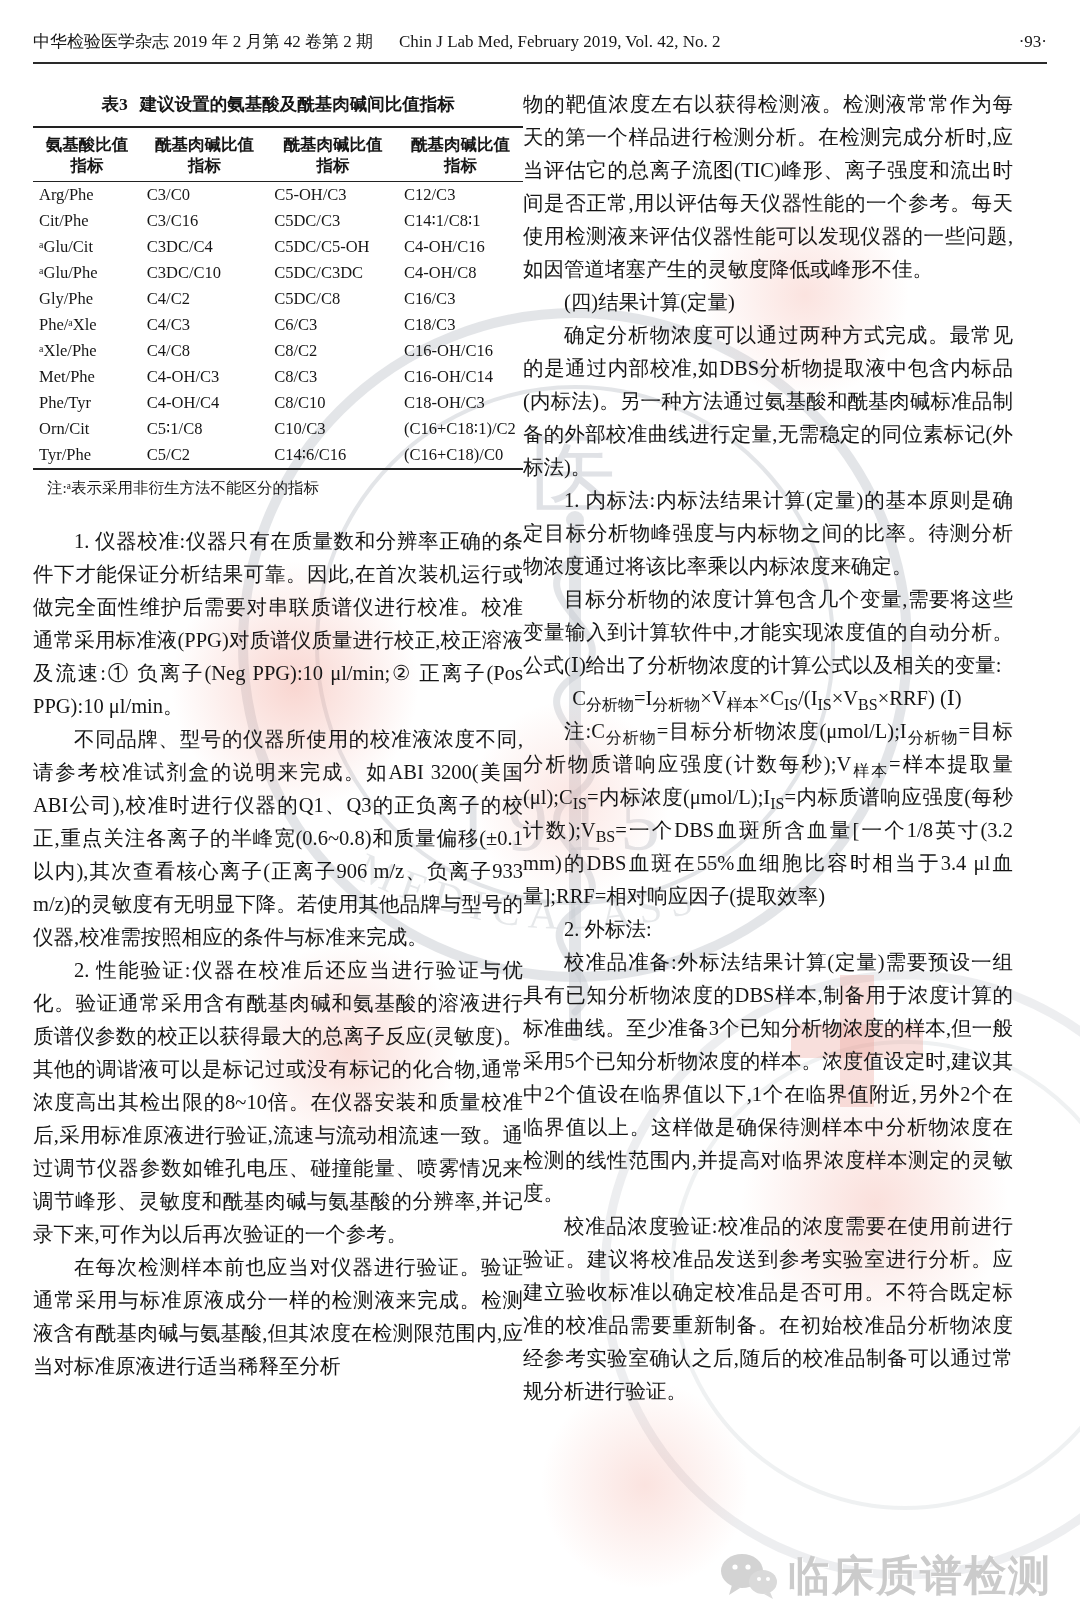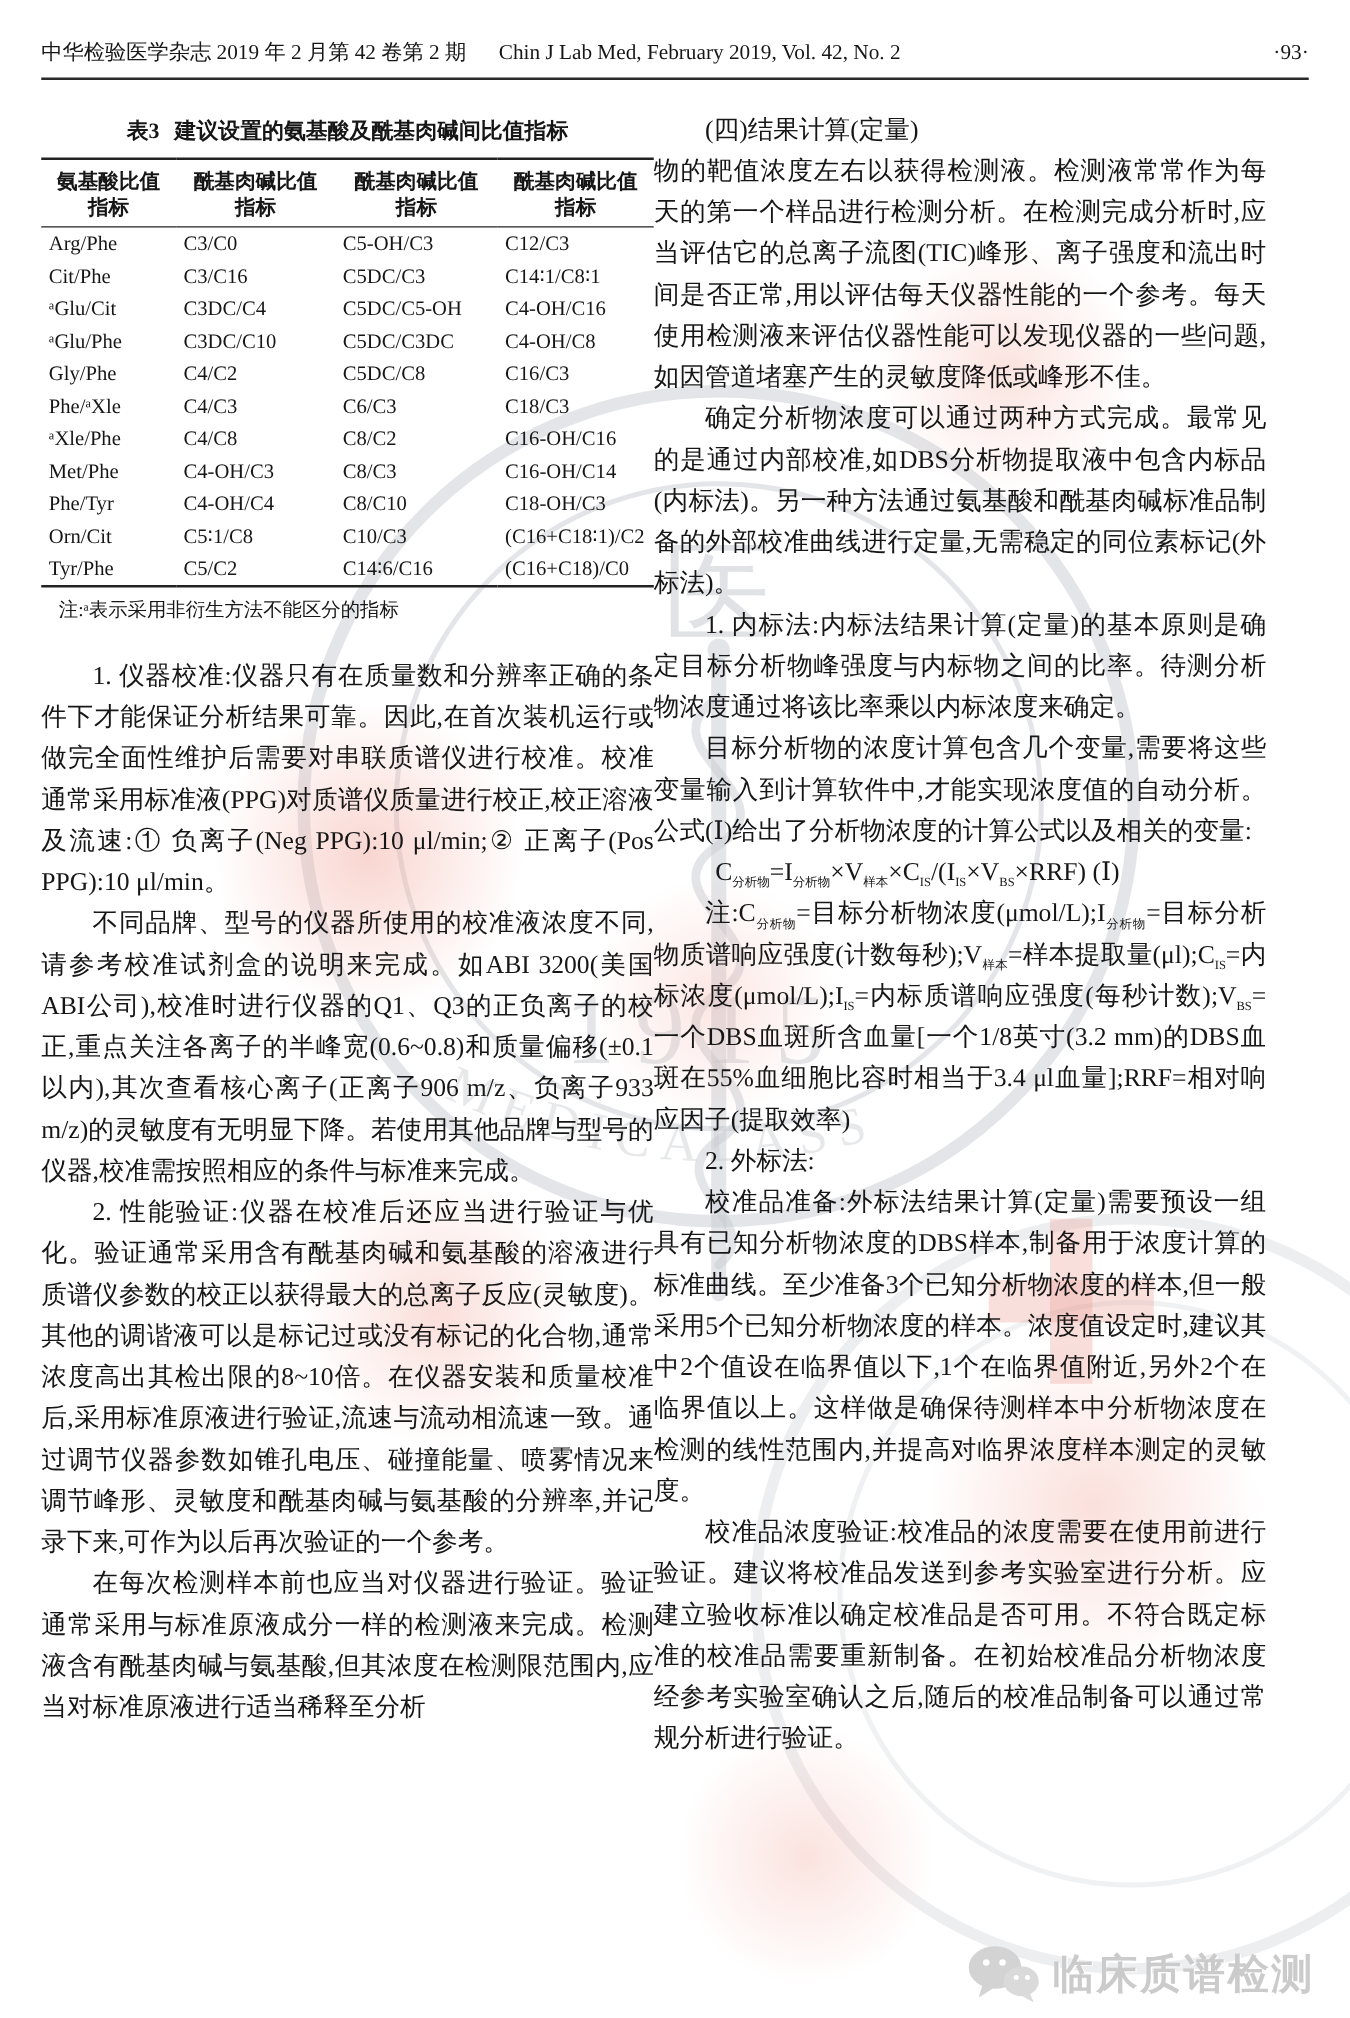--- a/index.html
+++ b/index.html
@@ -38,24 +38,24 @@
     text-align:center;font-size:16.5px;}
   table.tb3 td{padding:3.2px 0 3.2px 6px;line-height:19.6px;text-align:left;}
   table.tb3 td:nth-child(1){width:22%;}
   table.tb3 td:nth-child(2){width:26%;}
   table.tb3 td:nth-child(3){width:26.5%;}
   table.tb3 td:nth-child(4){width:25.5%;}
   .tbl-note{font-size:15.5px;margin:8px 0 26px 0;padding-left:14px;
     font-family:"Liberation Serif","DejaVu Sans","DejaVu Serif",serif;}
   
   .formula{text-indent:2.4em;text-align:left;}
-  sub{font-size:10px;line-height:0;}
+  sub{font-size:16px;line-height:0;}
   
   .wechat{position:absolute;right:28px;bottom:10px;display:flex;align-items:center;gap:8px;z-index:3;}
-  .wechat .label{font-size:33px;color:#cbcbcb;letter-spacing:2px;text-shadow:1px 1px 0 #ffffff;font-weight:bold;}
+  .wechat .label{font-size:42px;color:#cbcbcb;letter-spacing:2px;text-shadow:1px 1px 0 #ffffff;font-weight:bold;}
 </style>
 </head>
 <body>
 
 <div class="wm-layer">
   <div class="blob b1"></div>
   <div class="blob b2"></div>
   <div class="blob b3"></div>
   <div class="blob b4"></div>
   <div class="blob b5"></div>
@@ -181,22 +181,22 @@
         </table>
         <div class="tbl-note">注:ᵃ表示采用非衍生方法不能区分的指标</div>
       </div>
       <p class="para">1. 仪器校准:仪器只有在质量数和分辨率正确的条件下才能保证分析结果可靠。因此,在首次装机运行或做完全面性维护后需要对串联质谱仪进行校准。校准通常采用标准液(PPG)对质谱仪质量进行校正,校正溶液及流速:① 负离子(Neg PPG):10 μl/min;② 正离子(Pos PPG):10 μl/min。</p>
       <p class="para">不同品牌、型号的仪器所使用的校准液浓度不同,请参考校准试剂盒的说明来完成。如ABI 3200(美国ABI公司),校准时进行仪器的Q1、Q3的正负离子的校正,重点关注各离子的半峰宽(0.6~0.8)和质量偏移(±0.1以内),其次查看核心离子(正离子906 m/z、负离子933 m/z)的灵敏度有无明显下降。若使用其他品牌与型号的仪器,校准需按照相应的条件与标准来完成。</p>
       <p class="para">2. 性能验证:仪器在校准后还应当进行验证与优化。验证通常采用含有酰基肉碱和氨基酸的溶液进行质谱仪参数的校正以获得最大的总离子反应(灵敏度)。其他的调谐液可以是标记过或没有标记的化合物,通常浓度高出其检出限的8~10倍。在仪器安装和质量校准后,采用标准原液进行验证,流速与流动相流速一致。通过调节仪器参数如锥孔电压、碰撞能量、喷雾情况来调节峰形、灵敏度和酰基肉碱与氨基酸的分辨率,并记录下来,可作为以后再次验证的一个参考。</p>
       <p class="para">在每次检测样本前也应当对仪器进行验证。验证通常采用与标准原液成分一样的检测液来完成。检测液含有酰基肉碱与氨基酸,但其浓度在检测限范围内,应当对标准原液进行适当稀释至分析</p>
     </div>
 
     <div class="col">
+      <p class="para noindent">物的靶值浓度左右以获得检测液。检测液常常作为每天的第一个样品进行检测分析。在检测完成分析时,应当评估它的总离子流图(TIC)峰形、离子强度和流出时间是否正常,用以评估每天仪器性能的一个参考。每天使用检测液来评估仪器性能可以发现仪器的一些问题,如因管道堵塞产生的灵敏度降低或峰形不佳。</p>
       <p class="para">(四)结果计算(定量)</p>
-      <p class="para noindent">物的靶值浓度左右以获得检测液。检测液常常作为每天的第一个样品进行检测分析。在检测完成分析时,应当评估它的总离子流图(TIC)峰形、离子强度和流出时间是否正常,用以评估每天仪器性能的一个参考。每天使用检测液来评估仪器性能可以发现仪器的一些问题,如因管道堵塞产生的灵敏度降低或峰形不佳。</p>
       <p class="para">确定分析物浓度可以通过两种方式完成。最常见的是通过内部校准,如DBS分析物提取液中包含内标品(内标法)。另一种方法通过氨基酸和酰基肉碱标准品制备的外部校准曲线进行定量,无需稳定的同位素标记(外标法)。</p>
       <p class="para">1. 内标法:内标法结果计算(定量)的基本原则是确定目标分析物峰强度与内标物之间的比率。待测分析物浓度通过将该比率乘以内标浓度来确定。</p>
       <p class="para">目标分析物的浓度计算包含几个变量,需要将这些变量输入到计算软件中,才能实现浓度值的自动分析。公式(Ⅰ)给出了分析物浓度的计算公式以及相关的变量:</p>
       <p class="para formula"><span>C</span><sub>分析物</sub><span>=I</span><sub>分析物</sub><span>×V</span><sub>样本</sub><span>×C</span><sub>IS</sub><span>/(I</span><sub>IS</sub><span>×V</span><sub>BS</sub><span>×RRF) (Ⅰ)</span></p>
       <p class="para"><span>注:C</span><sub>分析物</sub><span>=目标分析物浓度(μmol/L);I</span><sub>分析物</sub><span>=目标分析物质谱响应强度(计数每秒);V</span><sub>样本</sub><span>=样本提取量(μl);C</span><sub>IS</sub><span>=内标浓度(μmol/L);I</span><sub>IS</sub><span>=内标质谱响应强度(每秒计数);V</span><sub>BS</sub><span>=一个DBS血斑所含血量[一个1/8英寸(3.2 mm)的DBS血斑在55%血细胞比容时相当于3.4 μl血量];RRF=相对响应因子(提取效率)</span></p>
       <p class="para">2. 外标法:</p>
       <p class="para">校准品准备:外标法结果计算(定量)需要预设一组具有已知分析物浓度的DBS样本,制备用于浓度计算的标准曲线。至少准备3个已知分析物浓度的样本,但一般采用5个已知分析物浓度的样本。浓度值设定时,建议其中2个值设在临界值以下,1个在临界值附近,另外2个在临界值以上。这样做是确保待测样本中分析物浓度在检测的线性范围内,并提高对临界浓度样本测定的灵敏度。</p>
       <p class="para">校准品浓度验证:校准品的浓度需要在使用前进行验证。建议将校准品发送到参考实验室进行分析。应建立验收标准以确定校准品是否可用。不符合既定标准的校准品需要重新制备。在初始校准品分析物浓度经参考实验室确认之后,随后的校准品制备可以通过常规分析进行验证。</p>
     </div>
   </div>

